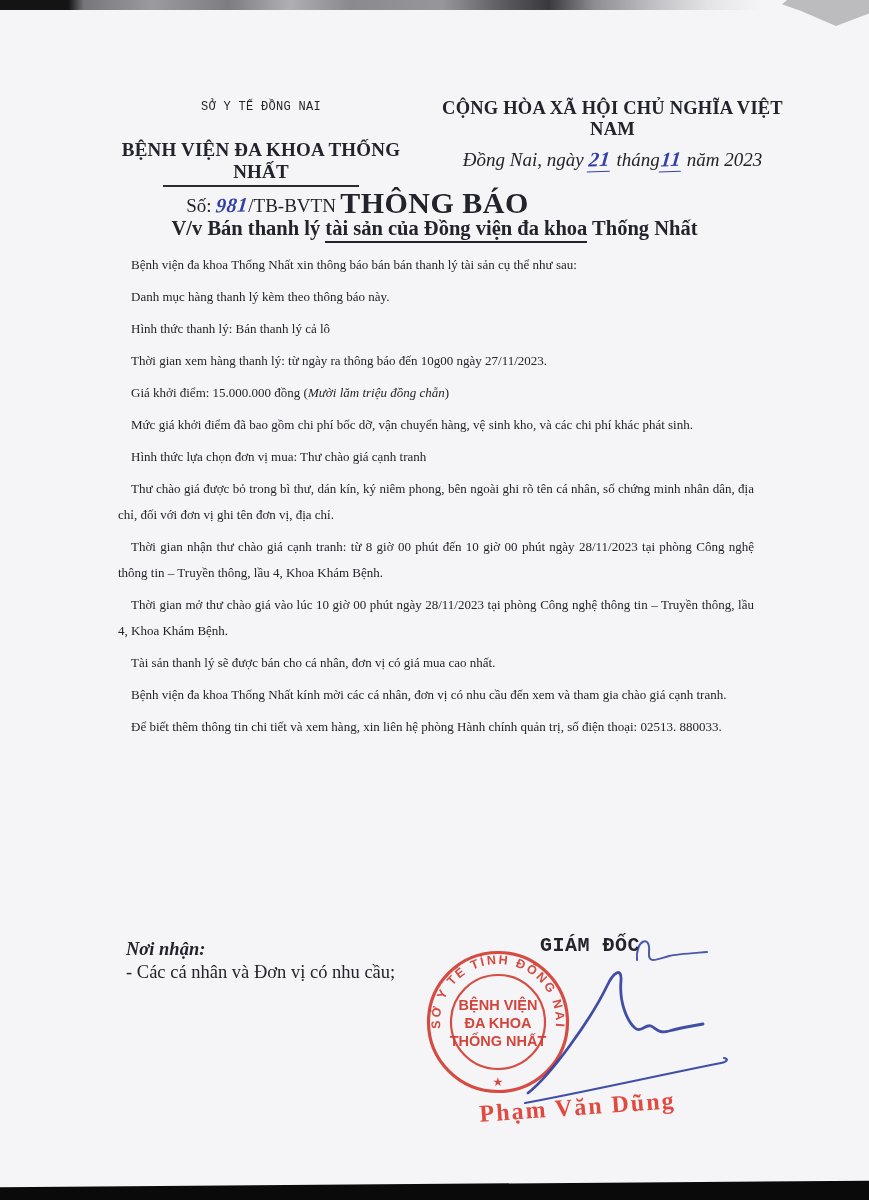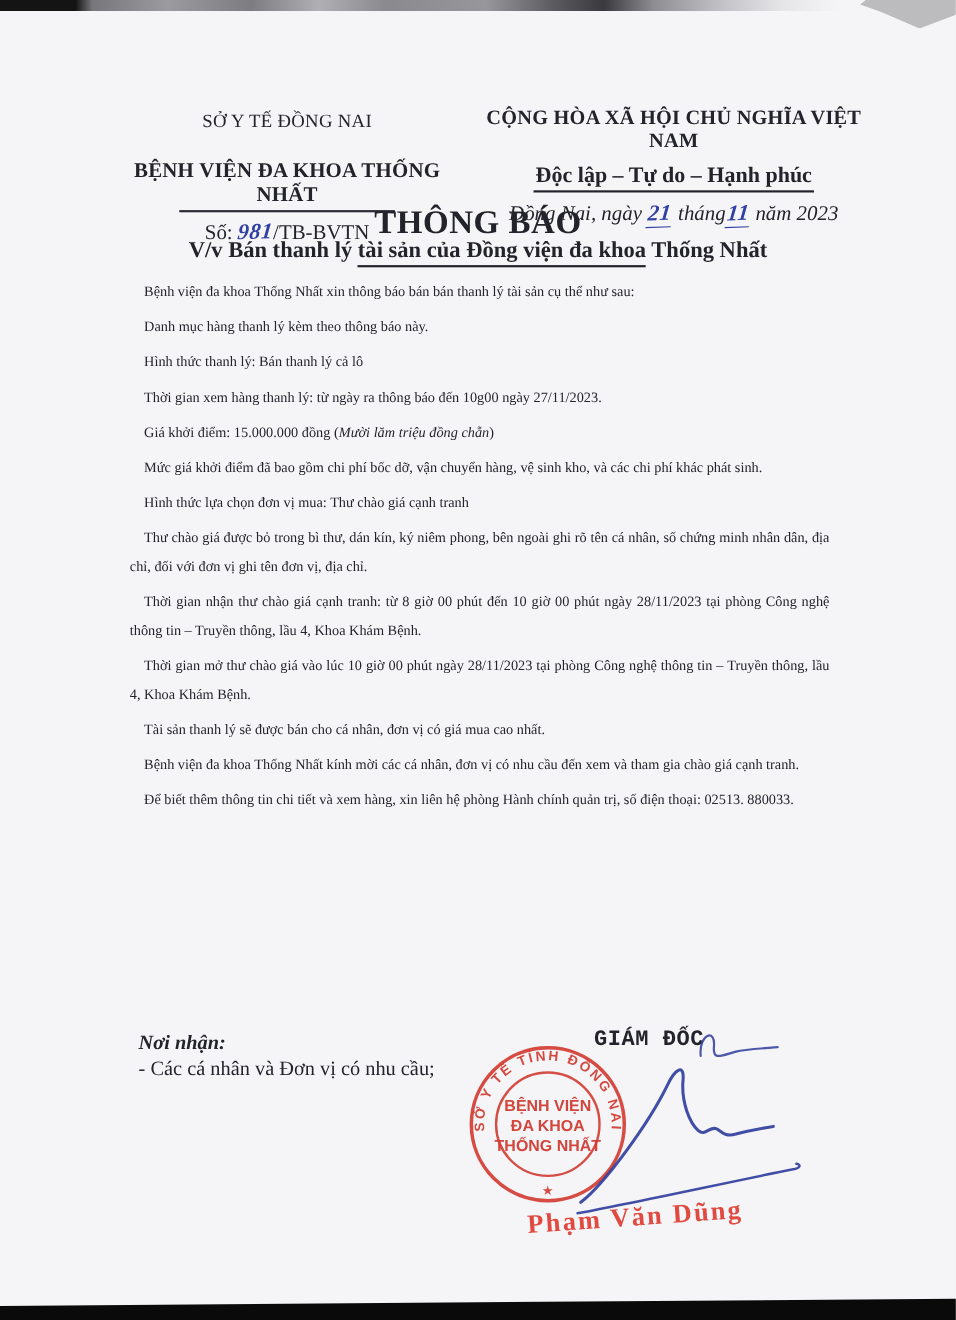--- a/index.html
+++ b/index.html
@@ -7,21 +7,21 @@
         font-family:"Liberation Serif", serif;color:#23232b;}
   
   .top-band{position:absolute;top:0;left:0;width:762px;height:10px;
     background:linear-gradient(90deg,#141414 0%,#141414 9%,#77777b 11%,#9b9b9f 20%,#7d7d81 30%,#b0b0b4 38%,#8a8a8e 46%,#97979b 58%,#5c5c60 66%,#3a3a3e 72%,#8e8e92 78%,#c2c2c6 86%,#e4e4e7 93%,rgba(245,245,247,0) 100%);}
   .top-corner{position:absolute;top:0;left:782px;width:87px;height:26px;background:#a8a8ac;opacity:.75;
     clip-path:polygon(6% 0,100% 0,100% 52%,62% 100%,22% 42%,0 16%);}
   .bottom-band{position:absolute;bottom:0;left:0;width:100%;height:22px;background:#0a0a0a;
     clip-path:polygon(0 42%,100% 12%,100% 100%,0 100%);}
   
   .hdr-left{position:absolute;top:100px;left:96px;width:330px;text-align:center;}
-  .dept{font-size:17px;letter-spacing:.3px;}
+  .dept{font-size:12px;letter-spacing:.3px;font-family:Liberation Mono, monospace;}
   .org{font-size:19px;font-weight:bold;margin-top:25px;letter-spacing:.2px;}
   .org-rule{width:196px;height:2px;background:#2a2a33;margin:2px auto 0;}
   .doc-no{font-size:19px;margin-top:7px;}
   .hdr-right{position:absolute;top:98px;left:425px;width:375px;text-align:center;}
   .national{font-size:18.5px;font-weight:bold;letter-spacing:.2px;}
   .motto{margin-top:8px;}
   .motto-text{display:inline-block;font-size:20px;font-weight:bold;border-bottom:2px solid #23232b;padding:0 2px 2px;}
   .place-date{margin-top:8px;font-size:19px;font-style:italic;}
   .hand{display:inline-block;color:#3240a4;font-weight:700;font-style:italic;
         transform:rotate(-2deg) skewX(-8deg);font-size:1.07em;letter-spacing:.5px;}
@@ -60,23 +60,20 @@
     <div class="dept">SỞ Y TẾ ĐỒNG NAI</div>
     <div class="org">BỆNH VIỆN ĐA KHOA THỐNG NHẤT</div>
     <div class="org-rule"></div>
     <div class="doc-no">
       <span>Số: </span><span class="hand">981</span><span>/TB-BVTN</span>
     </div>
   </div>
 
   <div class="hdr-right">
     <div class="national">CỘNG HÒA XÃ HỘI CHỦ NGHĨA VIỆT NAM</div>
-    <div class="motto">
-      <span class="motto-text">Độc lập – Tự do – Hạnh phúc</span>
-    </div>
     <div class="place-date">
       <span>Đồng Nai, ngày</span>
       <span class="hand u">21</span>
       <span>tháng</span><span class="hand u">11</span>
       <span>năm 2023</span>
     </div>
   </div>
 
   <div class="title">THÔNG BÁO</div>
   <div class="subtitle">

